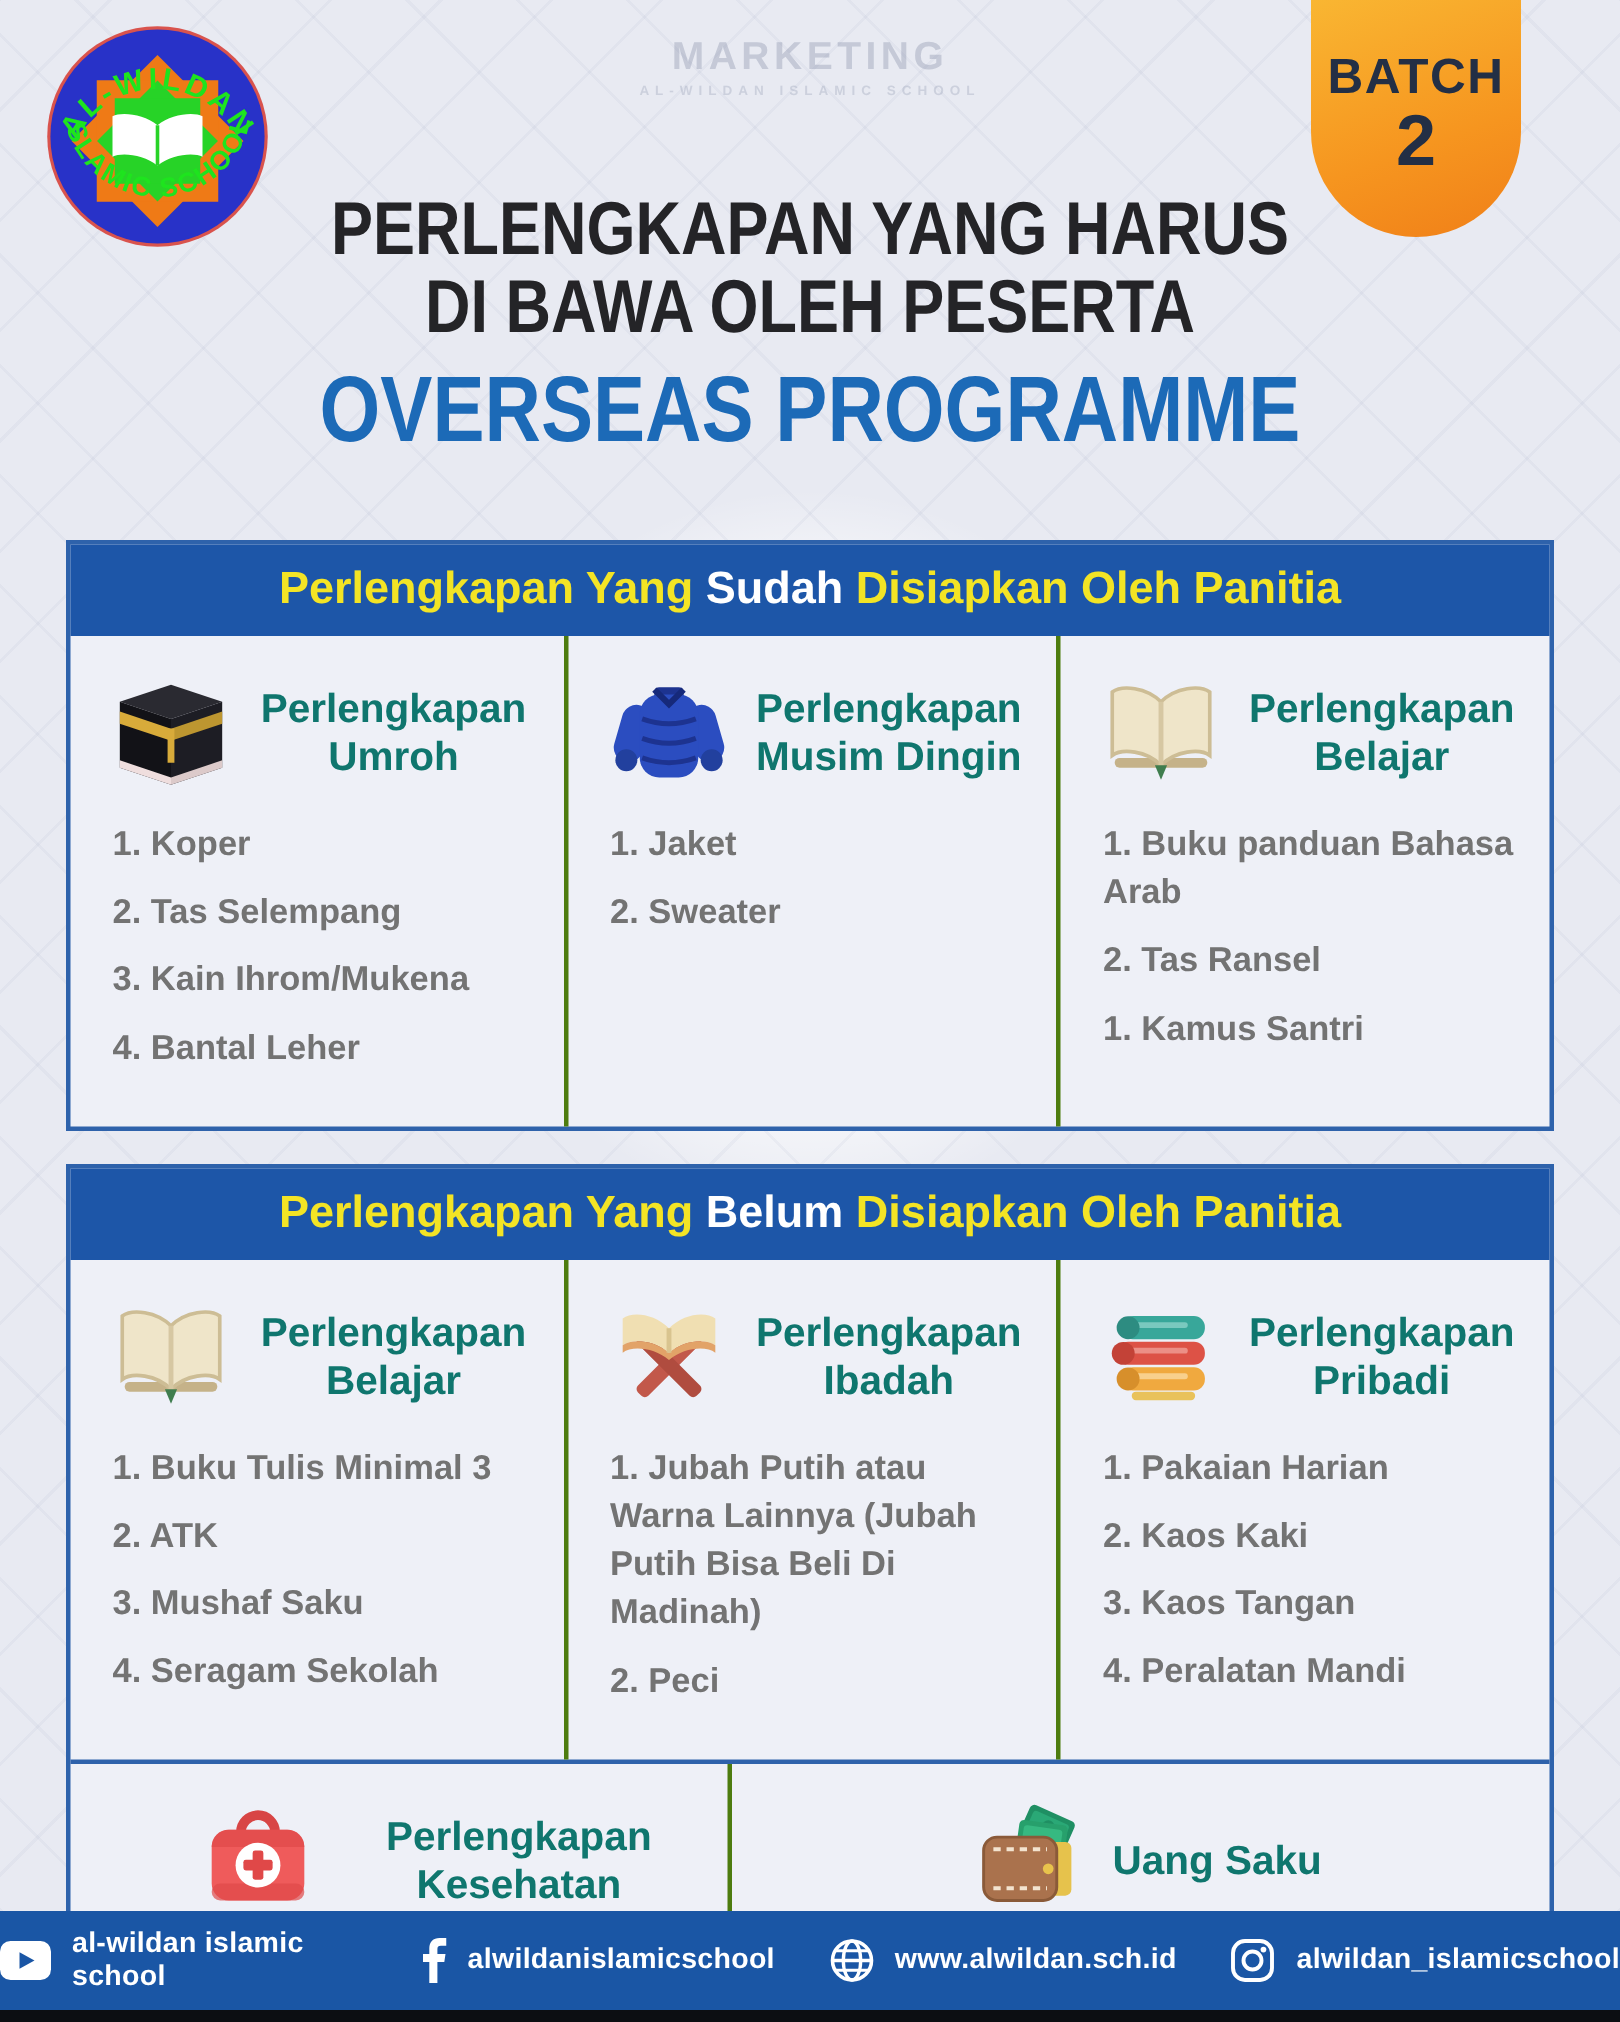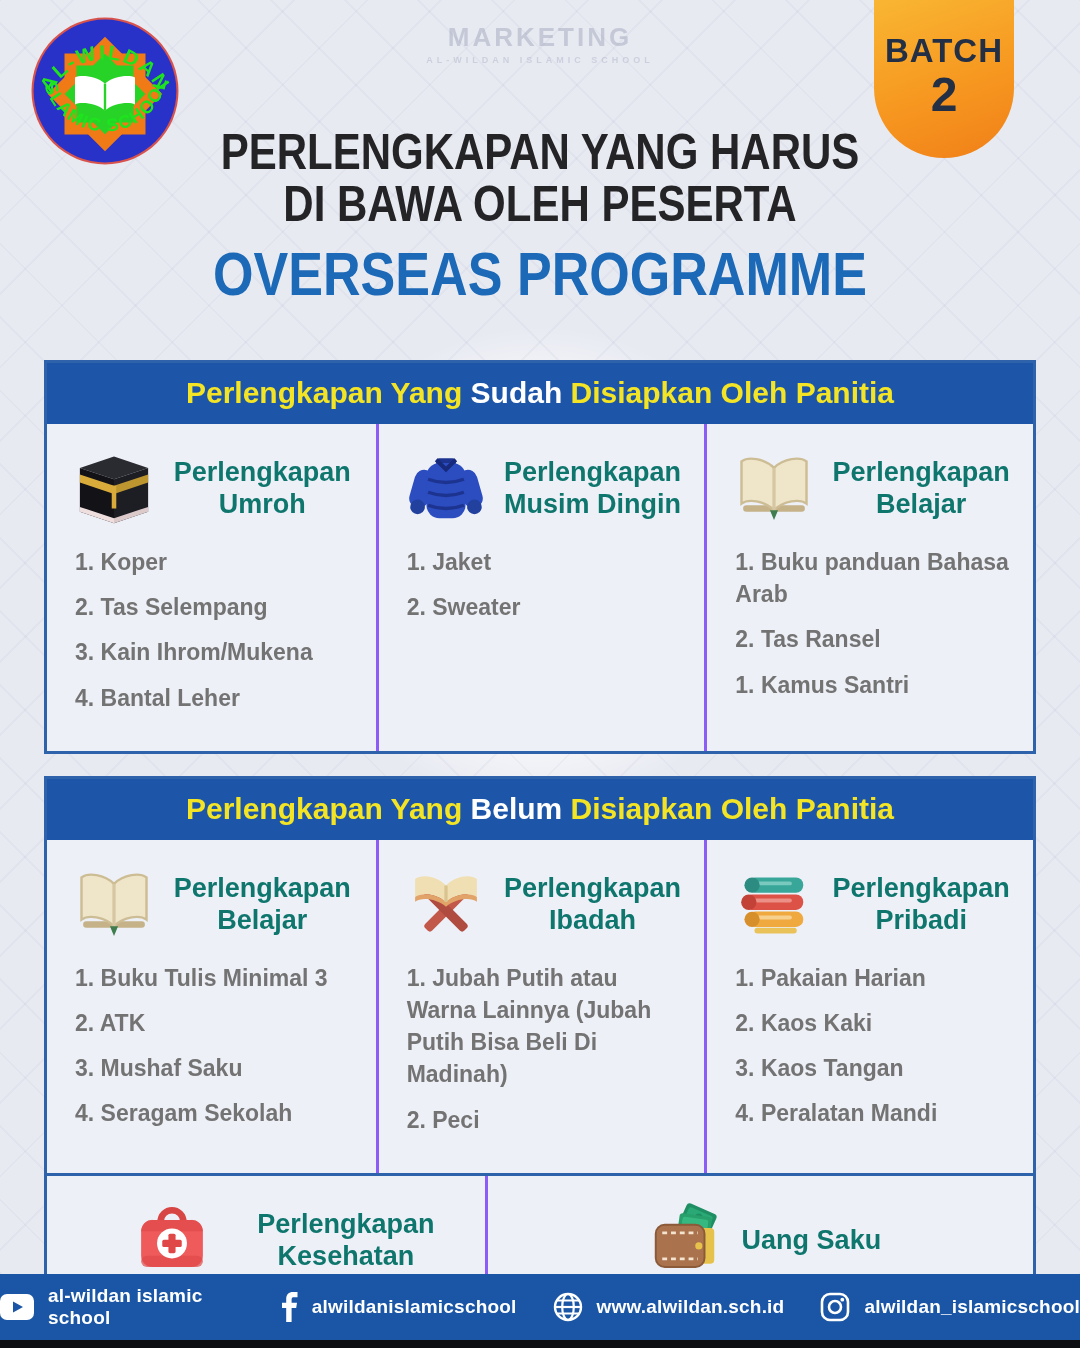--- a/index.html
+++ b/index.html
@@ -43,21 +43,21 @@
   .tbl{margin:0 44px;border:3px solid #2e62ab;background:#eef0f7;}
   .tbl + .tbl{margin-top:22px;}
   .tbl-header{
     background:#1d56a8;color:#f3e425;text-align:center;
     font-size:30px;font-weight:bold;padding:13px 8px 15px;line-height:1.1;
   }
   .tbl-header .hl{color:#ffffff;}
   .row{display:flex;align-items:stretch;}
   .row + .row{border-top:3px solid #2e62ab;}
   .cell{box-sizing:border-box;padding:26px 22px 24px 28px;}
-  .cell + .cell{border-left:3px solid #8b5cf6;}
+  .cell + .cell{border-left:3px solid #4d7c0f;}
   .cols-3 .cell{width:33.333%;}
   .bottom-row .cell-left{width:44.4%;}
   .bottom-row .cell-right{width:55.6%;}
   .cat-head{display:flex;align-items:center;gap:18px;}
   .cat-head .icon{flex:0 0 auto;width:78px;height:78px;display:flex;align-items:center;justify-content:center;}
   .cat-head .icon svg{width:78px;height:78px;}
   .cat-title{
     margin:0;font-size:27px;font-weight:bold;color:#0f766e;line-height:1.18;text-align:center;
   }
   ul.items{margin:18px 0 0 0;padding:0;}

